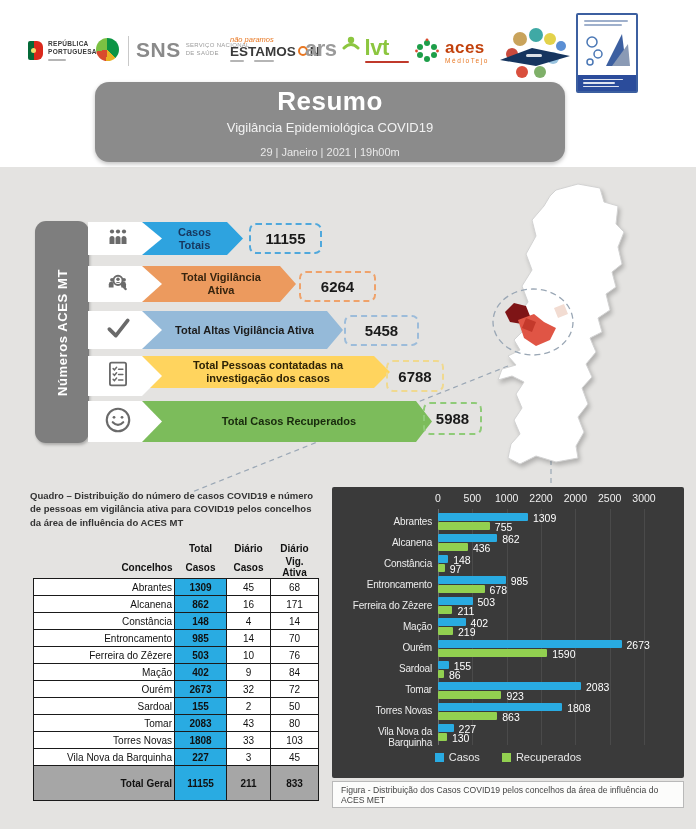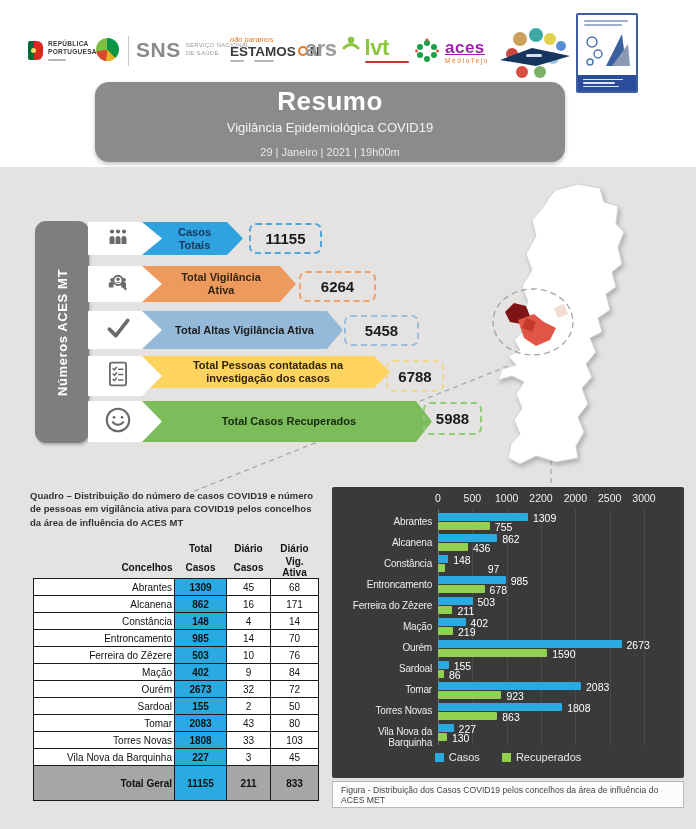--- a/index.html
+++ b/index.html
@@ -18,21 +18,21 @@
   .sns-abbr { font-size:21px; font-weight:bold; color:#8a8a8a; letter-spacing:.5px; }
   .sns-name { font-size:6px; color:#9b9b9b; line-height:1.3; letter-spacing:.3px; }
   .eo-wrap { display:flex; flex-direction:column; line-height:1; }
   .eo-tag { font-size:7.5px; color:#E87722; font-style:italic; margin-bottom:1px; }
   .eo-main { font-size:13.5px; font-weight:800; color:#3a3a3a; display:flex; align-items:center; gap:2px; }
   .eo-ring { display:inline-block; width:10px; height:10px; border:2.5px solid #E87722; border-radius:50%; }
   .eo-sub { margin-top:2px; display:flex; gap:10px; }
   .microbar { height:2px; background:#b5b5b5; border-radius:1px; }
   .ars-txt { font-size:22px; font-weight:bold; color:#9b9b9b; letter-spacing:-.5px; }
   .lvt-txt { font-size:22px; font-weight:bold; color:#8CC63F; letter-spacing:-.5px; }
-  .aces-txt { font-size:17px; font-weight:bold; color:#a21caf; letter-spacing:.5px; line-height:1;text-decoration:underline; }
+  .aces-txt { font-size:17px; font-weight:bold; color:#c2410c; letter-spacing:.5px; line-height:1; }
   .aces-sub { font-size:6.5px; color:#E87722; letter-spacing:1.6px; margin-top:1px; }
   .badge { position:absolute; left:576px; top:13px; width:62px; height:80px; background:#fff; border:2px solid #3C5FA0; border-radius:2px; padding:3px 4px 0 4px; }
   .badge .strip { height:2px; background:#9fb0cc; margin:2px 2px; border-radius:1px; }
   .badge-bottom { position:absolute; left:0; bottom:0; width:100%; height:16px; background:#2B4C9B; display:flex; flex-direction:column; justify-content:center; gap:2px; padding:0 5px; }
   .badge-bottom .wstrip { height:1.5px; background:rgba(255,255,255,.85); border-radius:1px; }
 
   
   .title-box { position:absolute; left:95px; top:82px; width:470px; height:80px; background:#8B8B8B; border-radius:14px; box-shadow:0 2px 4px rgba(0,0,0,.25); display:flex; flex-direction:column; align-items:center; justify-content:center; gap:3px; }
   .title-main { font-size:26px; font-weight:bold; color:#fff; letter-spacing:.5px; }
   .title-sub { font-size:13px; color:#f2f2f2; }
@@ -387,21 +387,21 @@
       <div class="blabel" style="left: 162.843px; top: 34px;">755</div>
       <div class="cat" style="top: 49.6364px;">Alcanena</div>
       <div class="bar" style="left: 106px; top: 47.0909px; width: 59.1907px; background: rgb(41, 171, 226);"></div>
       <div class="blabel" style="left: 170.191px; top: 46.0909px;">862</div>
       <div class="bar" style="left: 106px; top: 56.0909px; width: 29.9387px; background: rgb(146, 208, 80);"></div>
       <div class="blabel" style="left: 140.939px; top: 55.0909px;">436</div>
       <div class="cat" style="top: 70.7273px;">Constância</div>
       <div class="bar" style="left: 106px; top: 68.1818px; width: 10.1627px; background: rgb(41, 171, 226);"></div>
       <div class="blabel" style="left: 121.163px; top: 67.1818px;">148</div>
       <div class="bar" style="left: 106px; top: 77.1818px; width: 6.66067px; background: rgb(146, 208, 80);"></div>
-      <div class="blabel" style="left: 117.661px; top: 76.1818px; margin-left: 38px;">97</div>
+      <div class="blabel" style="left: 117.661px; top: 76.1818px;">97</div>
       <div class="cat" style="top: 91.8182px;">Entroncamento</div>
       <div class="bar" style="left: 106px; top: 89.2727px; width: 67.6367px; background: rgb(41, 171, 226);"></div>
       <div class="blabel" style="left: 178.637px; top: 88.2727px;">985</div>
       <div class="bar" style="left: 106px; top: 98.2727px; width: 46.556px; background: rgb(146, 208, 80);"></div>
       <div class="blabel" style="left: 157.556px; top: 97.2727px;">678</div>
       <div class="cat" style="top: 112.909px;">Ferreira do Zêzere</div>
       <div class="bar" style="left: 106px; top: 110.364px; width: 34.5393px; background: rgb(41, 171, 226);"></div>
       <div class="blabel" style="left: 145.539px; top: 109.364px;">503</div>
       <div class="bar" style="left: 106px; top: 119.364px; width: 14.4887px; background: rgb(146, 208, 80);"></div>
       <div class="blabel" style="left: 125.489px; top: 118.364px;">211</div>

